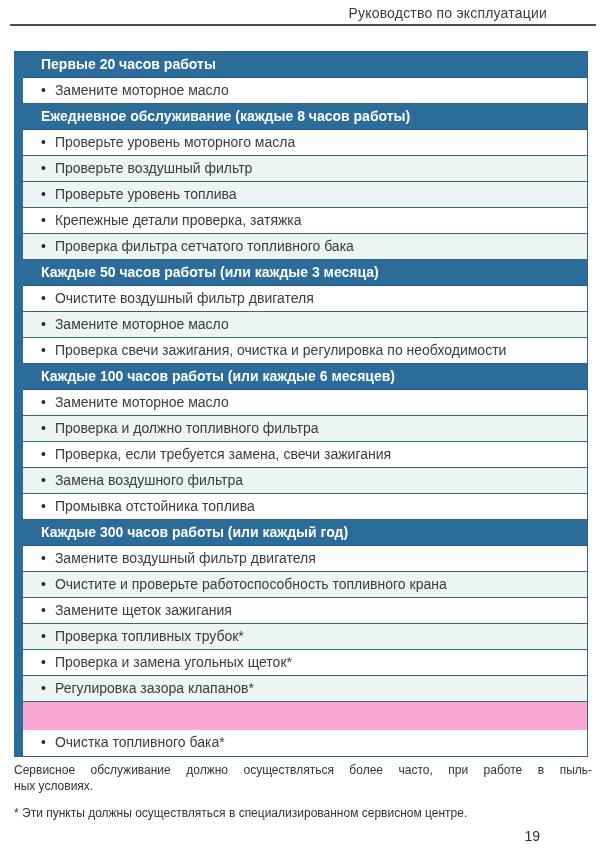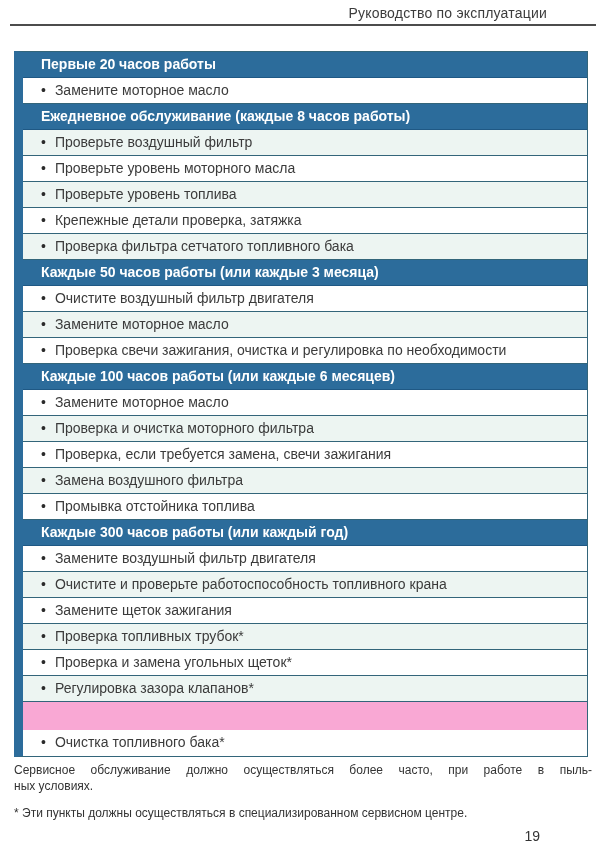--- a/index.html
+++ b/index.html
@@ -71,32 +71,32 @@
 
 <div class="page">
 
   <div class="running-head">Руководство по эксплуатации</div>
   <div class="running-rule"></div>
 
   <div class="schedule">
       <div class="row header-row">Первые 20 часов работы</div>
       <div class="row item-row"><span class="bullet">•</span><span>Замените моторное масло</span></div>
       <div class="row header-row">Ежедневное обслуживание (каждые 8 часов работы)</div>
+      <div class="row item-row"><span class="bullet">•</span><span>Проверьте уровень моторного масла</span></div>
       <div class="row item-row tint"><span class="bullet">•</span><span>Проверьте воздушный фильтр</span></div>
-      <div class="row item-row"><span class="bullet">•</span><span>Проверьте уровень моторного масла</span></div>
       <div class="row item-row tint"><span class="bullet">•</span><span>Проверьте уровень топлива</span></div>
       <div class="row item-row"><span class="bullet">•</span><span>Крепежные детали проверка, затяжка</span></div>
       <div class="row item-row tint"><span class="bullet">•</span><span>Проверка фильтра сетчатого топливного бака</span></div>
       <div class="row header-row">Каждые 50 часов работы (или каждые 3 месяца)</div>
       <div class="row item-row"><span class="bullet">•</span><span>Очистите воздушный фильтр двигателя</span></div>
       <div class="row item-row tint"><span class="bullet">•</span><span>Замените моторное масло</span></div>
       <div class="row item-row"><span class="bullet">•</span><span>Проверка свечи зажигания, очистка и регулировка по необходимости</span></div>
       <div class="row header-row">Каждые 100 часов работы (или каждые 6 месяцев)</div>
       <div class="row item-row"><span class="bullet">•</span><span>Замените моторное масло</span></div>
-      <div class="row item-row tint"><span class="bullet">•</span><span>Проверка и очистка моторного фильтра</span></div>
+      <div class="row item-row tint"><span class="bullet">•</span><span>Проверка и должно топливного фильтра</span></div>
       <div class="row item-row"><span class="bullet">•</span><span>Проверка, если требуется замена, свечи зажигания</span></div>
       <div class="row item-row tint"><span class="bullet">•</span><span>Замена воздушного фильтра</span></div>
       <div class="row item-row"><span class="bullet">•</span><span>Промывка отстойника топлива</span></div>
       <div class="row header-row">Каждые 300 часов работы (или каждый год)</div>
       <div class="row item-row"><span class="bullet">•</span><span>Замените воздушный фильтр двигателя</span></div>
       <div class="row item-row tint"><span class="bullet">•</span><span>Очистите и проверьте работоспособность топливного крана</span></div>
       <div class="row item-row"><span class="bullet">•</span><span>Замените щеток зажигания</span></div>
       <div class="row item-row tint"><span class="bullet">•</span><span>Проверка топливных трубок*</span></div>
       <div class="row item-row"><span class="bullet">•</span><span>Проверка и замена угольных щеток*</span></div>
       <div class="row item-row tint"><span class="bullet">•</span><span>Регулировка зазора клапанов*</span></div>

